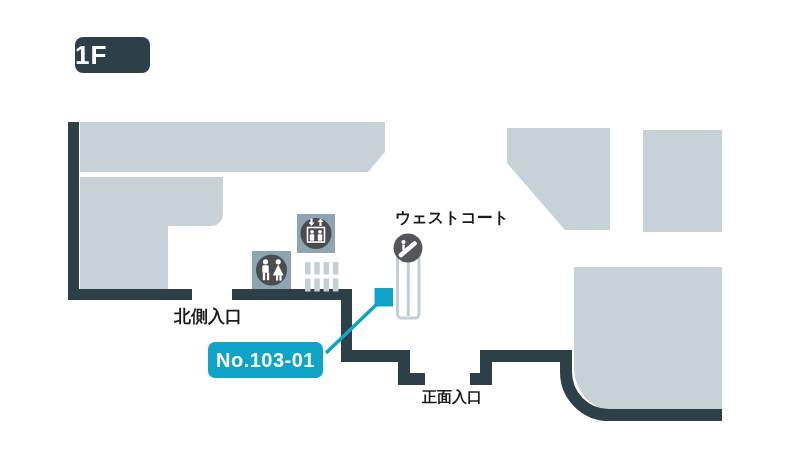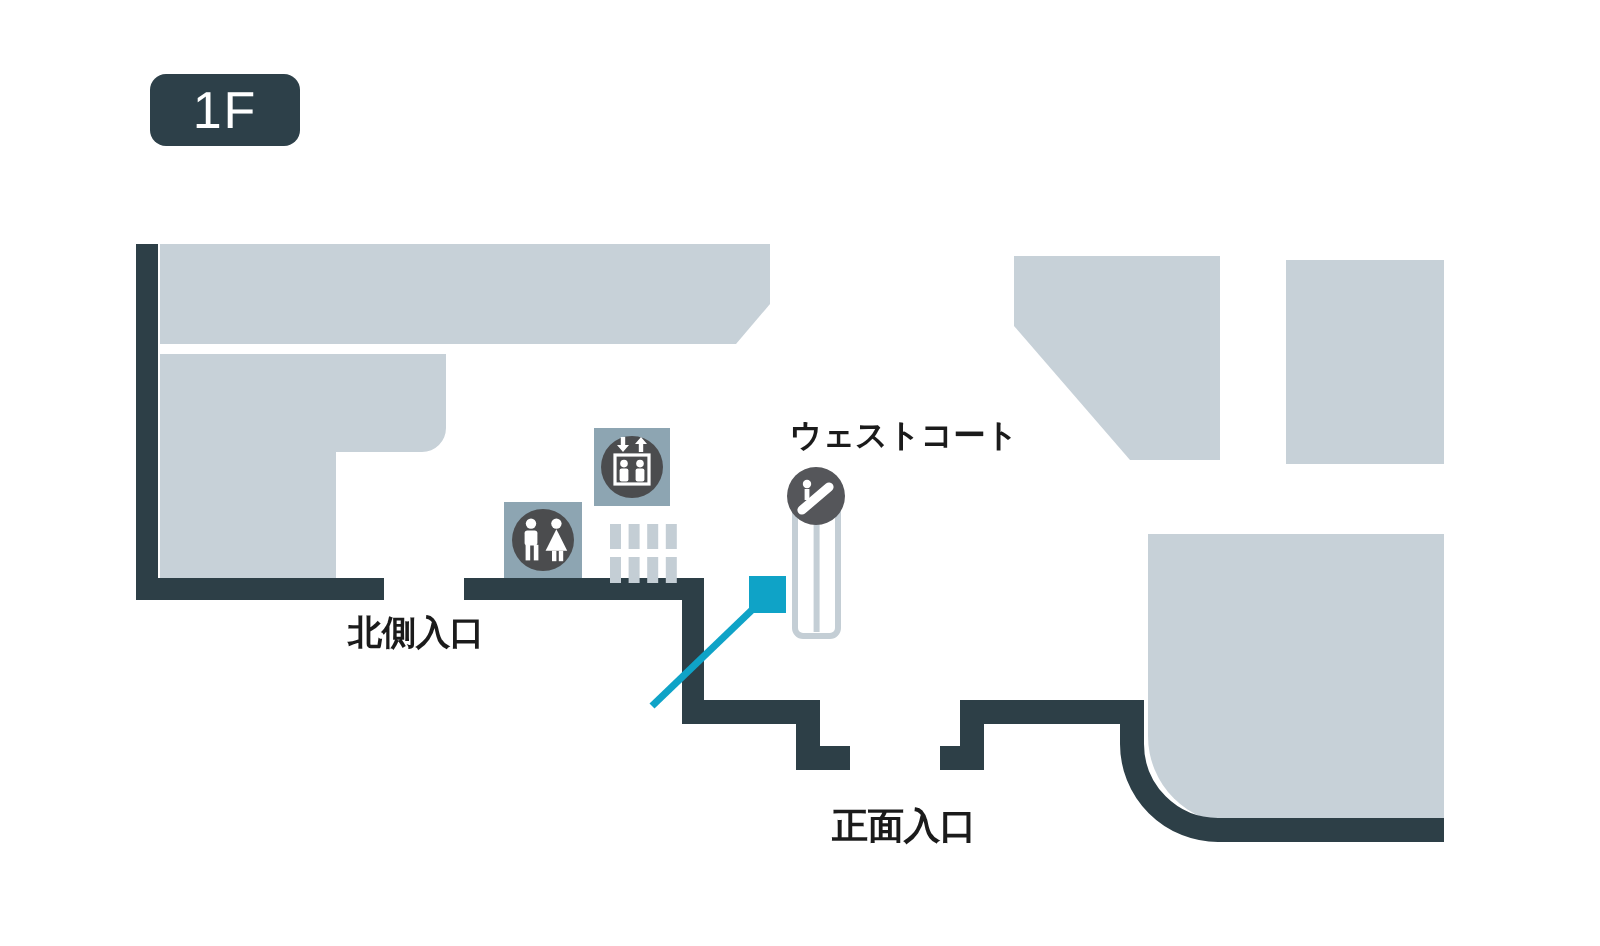--- a/index.html
+++ b/index.html
@@ -7,30 +7,30 @@
     position:relative;
     width:800px;height:473px;
     background:#ffffff;
     overflow:hidden;
     font-family:"Liberation Sans","DejaVu Sans",sans-serif;
   }
   .map-svg{position:absolute;left:0;top:0;}
   .floor-badge{
     position:absolute;left:75px;top:37px;width:75px;height:36px;
     background:#2d4049;border-radius:8px;
-    color:#ffffff;font-size:26px;font-weight:normal;letter-spacing:1px;
-    display:flex;align-items:center;justify-content:center;
+    color:#ffffff;font-size:26px;font-weight:bold;letter-spacing:1px;
+    display:flex;align-items:center;justify-content:flex-start;
   }
   .map-label{
     position:absolute;color:#1b1b1b;
     text-align:center;white-space:nowrap;font-weight:600;
   }
   .label-west-court{left:390px;top:208px;width:124px;font-size:16px;}
   .label-north-entrance{left:160px;top:305px;width:96px;font-size:17px;}
-  .label-front-entrance{left:404px;top:388px;width:96px;font-size:18px;margin-top:13px;}
+  .label-front-entrance{left:404px;top:388px;width:96px;font-size:15px;}
   .location-badge{
     position:absolute;left:208px;top:342px;width:115px;height:36px;
     background:#0fa3c7;border-radius:7px;
     color:#ffffff;font-size:20px;font-weight:bold;letter-spacing:0.5px;
     display:flex;align-items:center;justify-content:center;
     cursor:pointer;
   }
 </style>
 </head>
 <body>
@@ -109,14 +109,15 @@
   <div class="floor-badge">
     <span>1F</span>
   </div>
 
   <div class="map-label label-west-court">ウェストコート</div>
 
   <div class="map-label label-north-entrance">北側入口</div>
 
   <div class="map-label label-front-entrance">正面入口</div>
 
+  <div class="location-badge">No.103-01</div>
 
 </div>
 
 </body></html>

